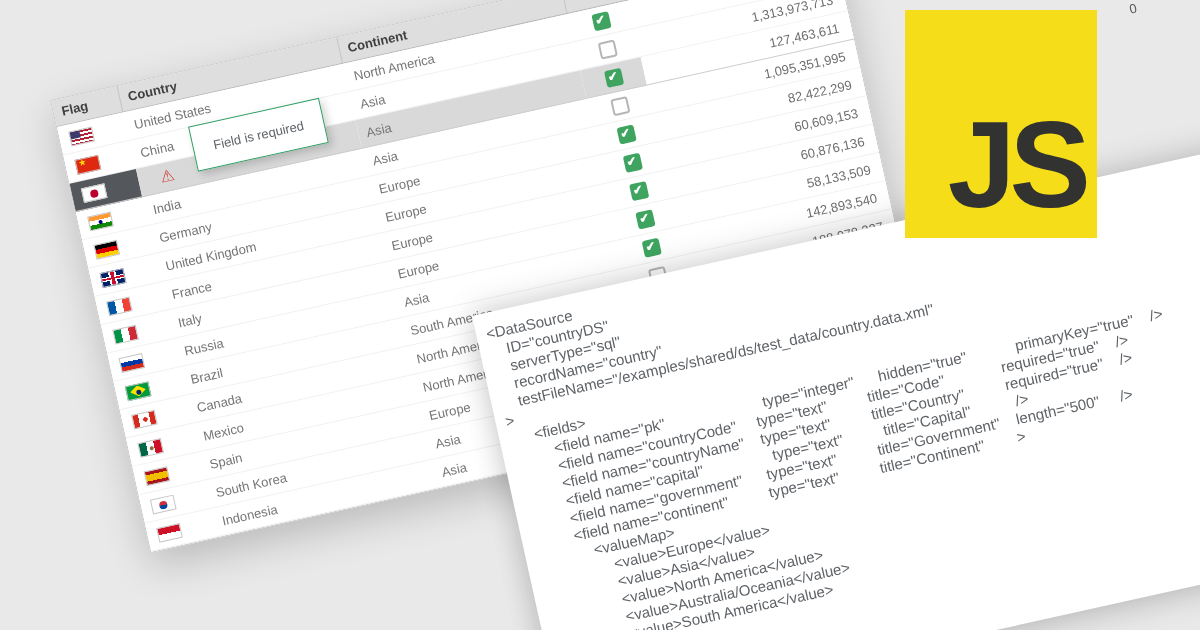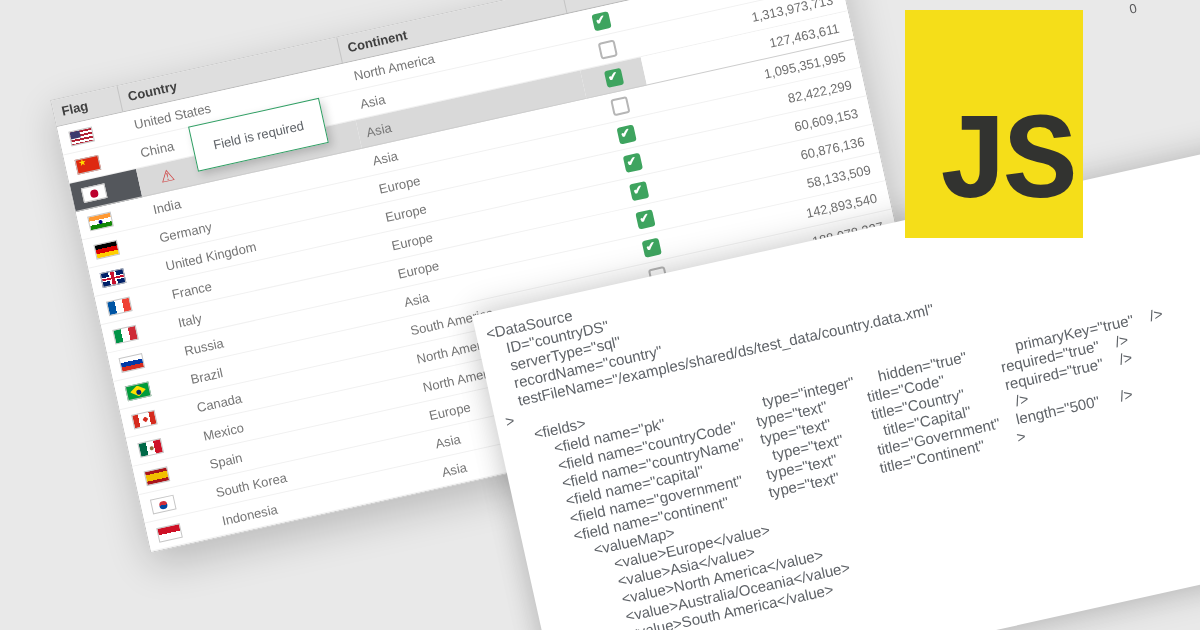--- a/index.html
+++ b/index.html
@@ -100,22 +100,22 @@
     left:472px;top:316px;width:1150px;height:420px;
     transform:rotate(-12.5deg);
     box-shadow:0 -6px 30px rgba(0,0,0,.14), 0 10px 30px rgba(0,0,0,.12);
     z-index:3;
   }
   .code{position:absolute;left:10px;top:12px;}
   .code-line{white-space:pre;font-size:15px;line-height:18px;color:#5f6368;}
 
   
   .js-logo{
-    position:absolute;left:905px;top:10px;width:178px;height:228px;
-    background:var(--logo-bg,#f5de19);z-index:5;font-family:Liberation Mono, monospace;
+    position:absolute;left:905px;top:10px;width:192px;height:228px;
+    background:var(--logo-bg,#f5de19);z-index:5;
   }
   .js-logo span{
     position:absolute;right:12px;bottom:12px;
     font-size:122px;font-weight:bold;letter-spacing:-6px;line-height:1;
     color:var(--logo-fg,#323330);
   }
 
   .corner-fragment{
     position:absolute;left:1128px;top:2px;font-size:13px;color:#58585a;
     transform:rotate(-12.5deg);transform-origin:0 0;z-index:1;

